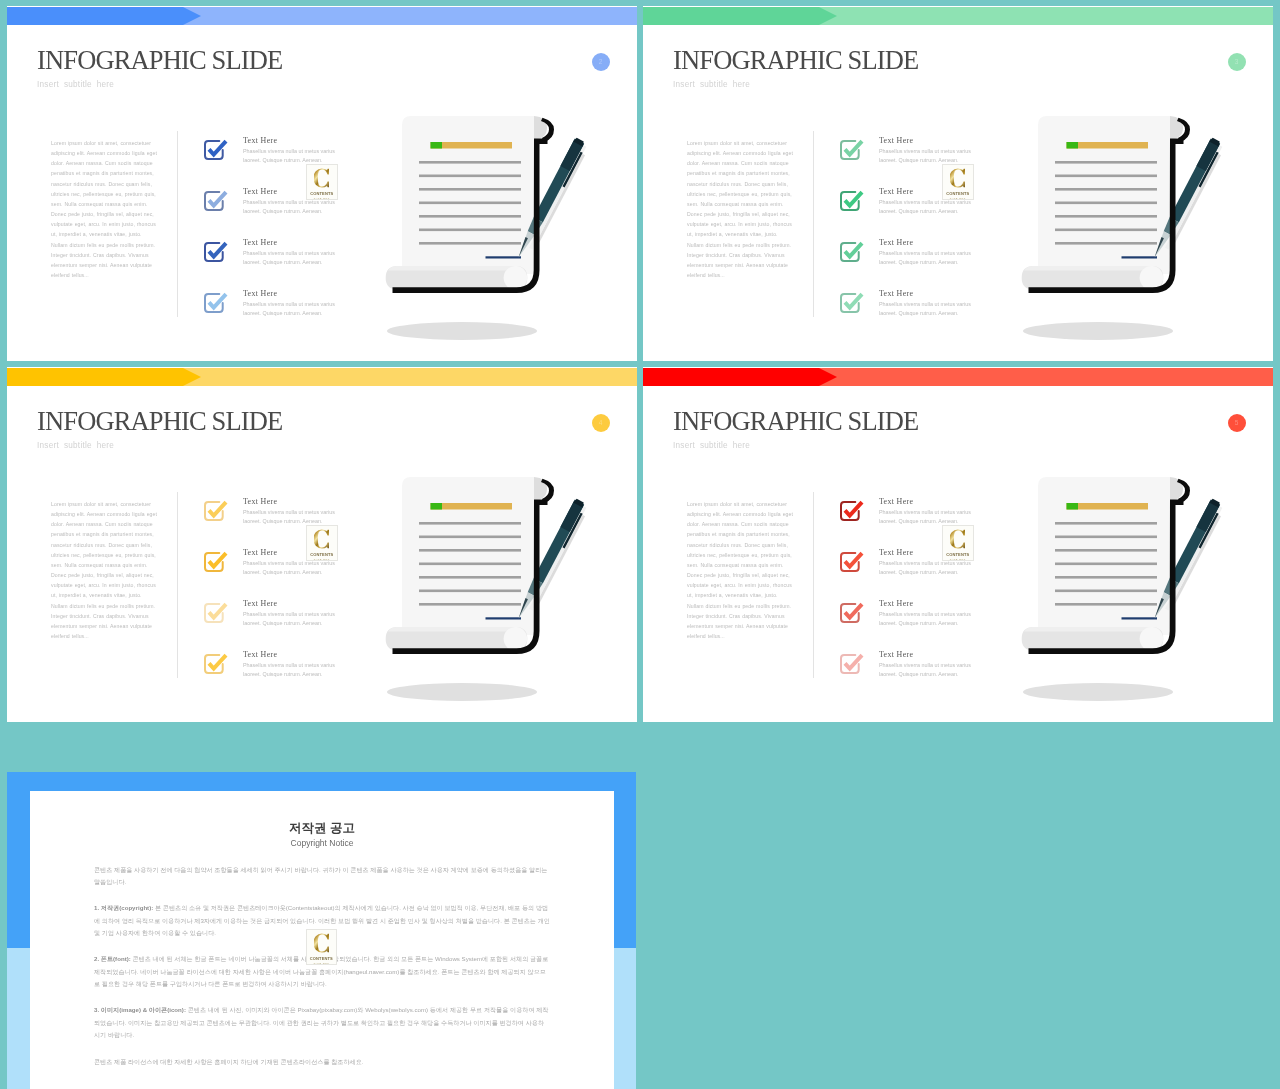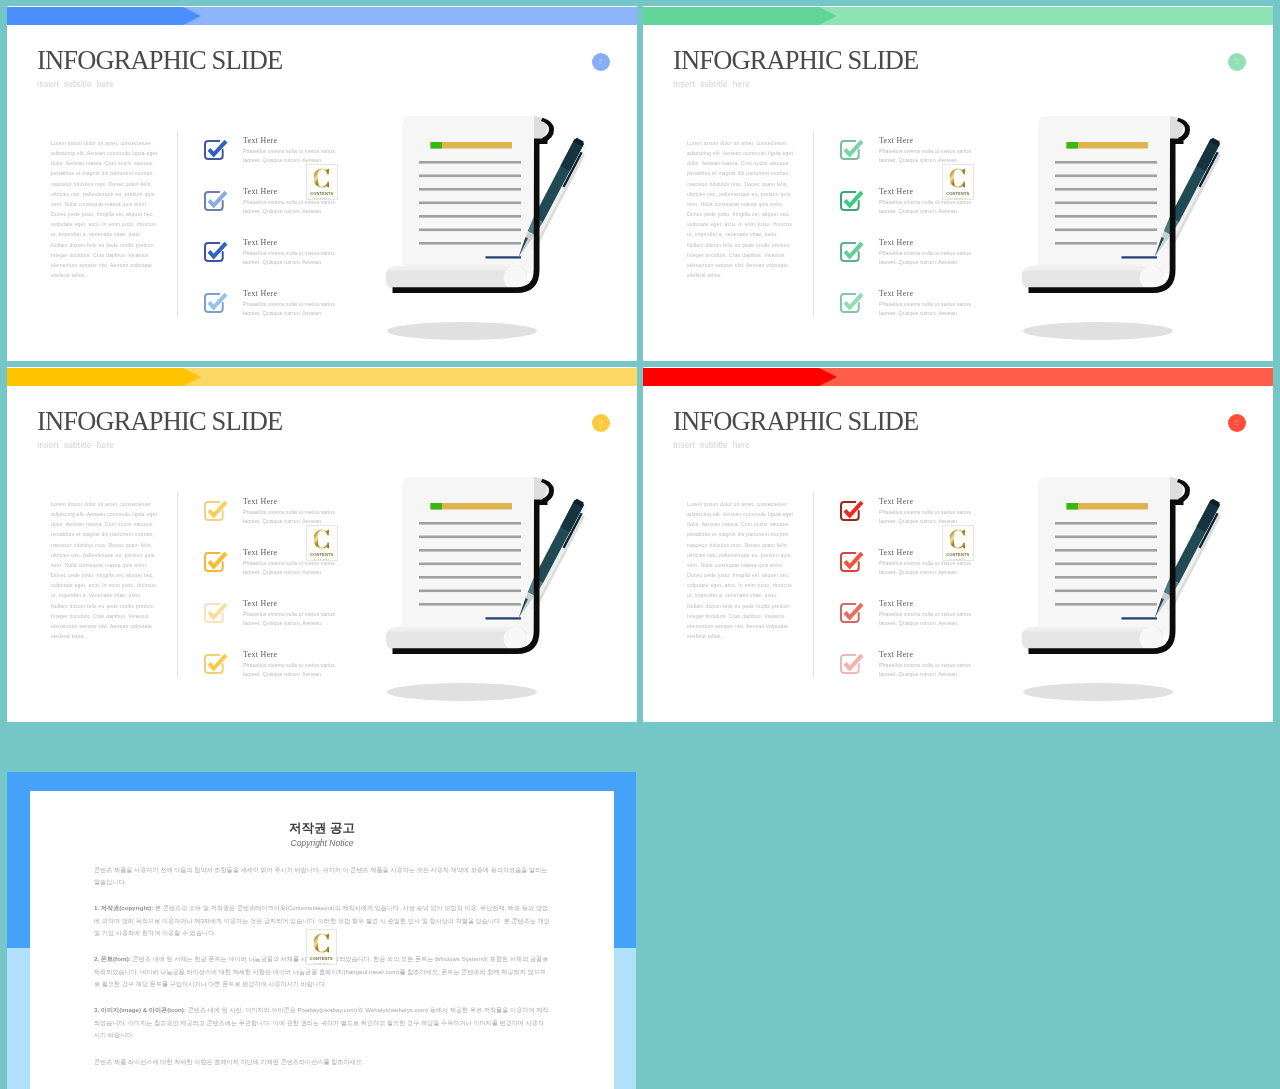--- a/index.html
+++ b/index.html
@@ -34,21 +34,21 @@
   .wm{position:absolute;width:31.5px;height:36px;background:#fdfdf9;
       border:.8px solid #e6e6e2;box-sizing:border-box;
       display:flex;flex-direction:column;align-items:center;justify-content:flex-start;}
   .wm .c{width:15px;height:22px;margin-top:2.5px;line-height:0;font-size:0;}
   .wm .c svg{display:block;}
   .wm .t1{font-size:4px;font-weight:bold;letter-spacing:.15px;color:#7d6e44;margin-top:1.5px;}
   .wm .t2{font-size:2.4px;letter-spacing:.5px;color:#ab9e6e;margin-top:1.5px;}
   .s5bot{position:absolute;left:0;right:0;bottom:0;background:#b3e0f7;}
   .s5card{position:absolute;background:#fff;}
   .cw-title{position:absolute;width:100%;text-align:center;font-size:12.5px;font-weight:bold;color:#3d3d3d;}
-  .cw-sub{position:absolute;width:100%;text-align:center;font-size:8.5px;color:#6a6a6a;font-style:italic;}
+  .cw-sub{position:absolute;width:100%;text-align:center;font-size:8.5px;color:#6a6a6a;}
   .cw-body{position:absolute;font-size:6.1px;line-height:12.55px;color:#a8a8a8;letter-spacing:.02px;}
   .cw-body p{margin:0 0 13.5px 0;}
   .cw-body b{color:#8e8e8e;font-weight:bold;}
 </style>
 </head>
 <body>
 
 <div class="deck" id="deck">
 
   <div class="slide" id="slide-0" style="left: 7px; top: 6px; width: 630px; height: 355px;">

